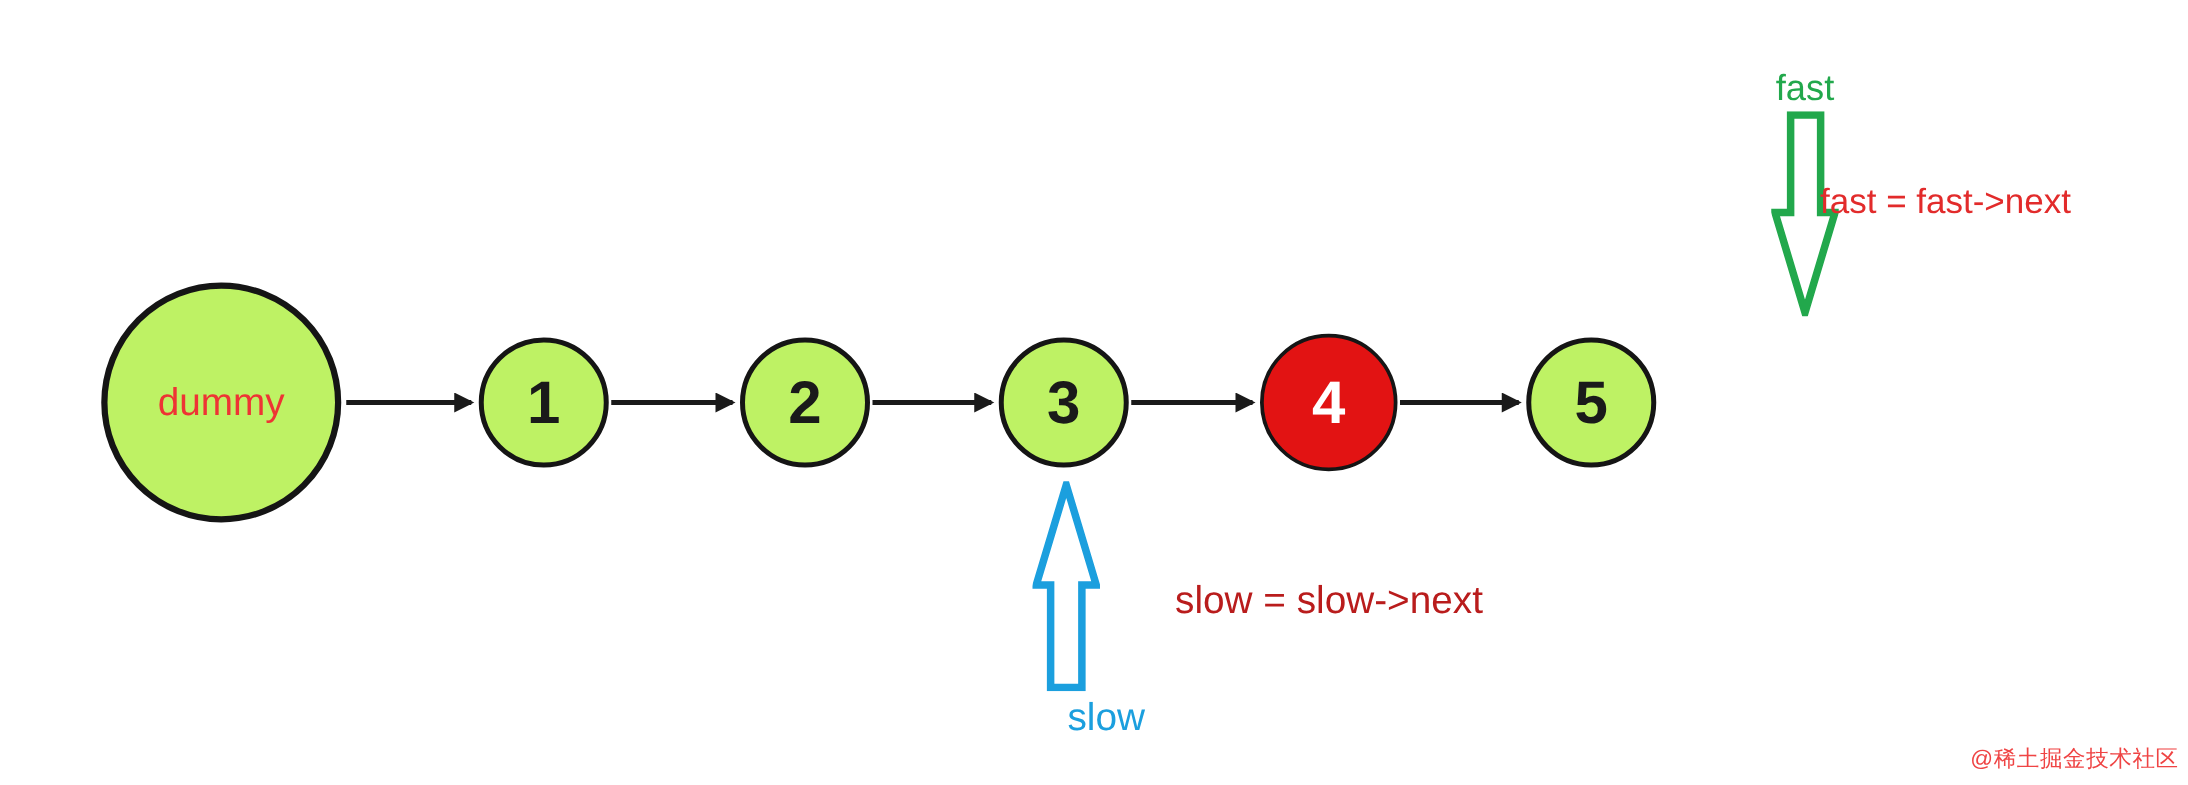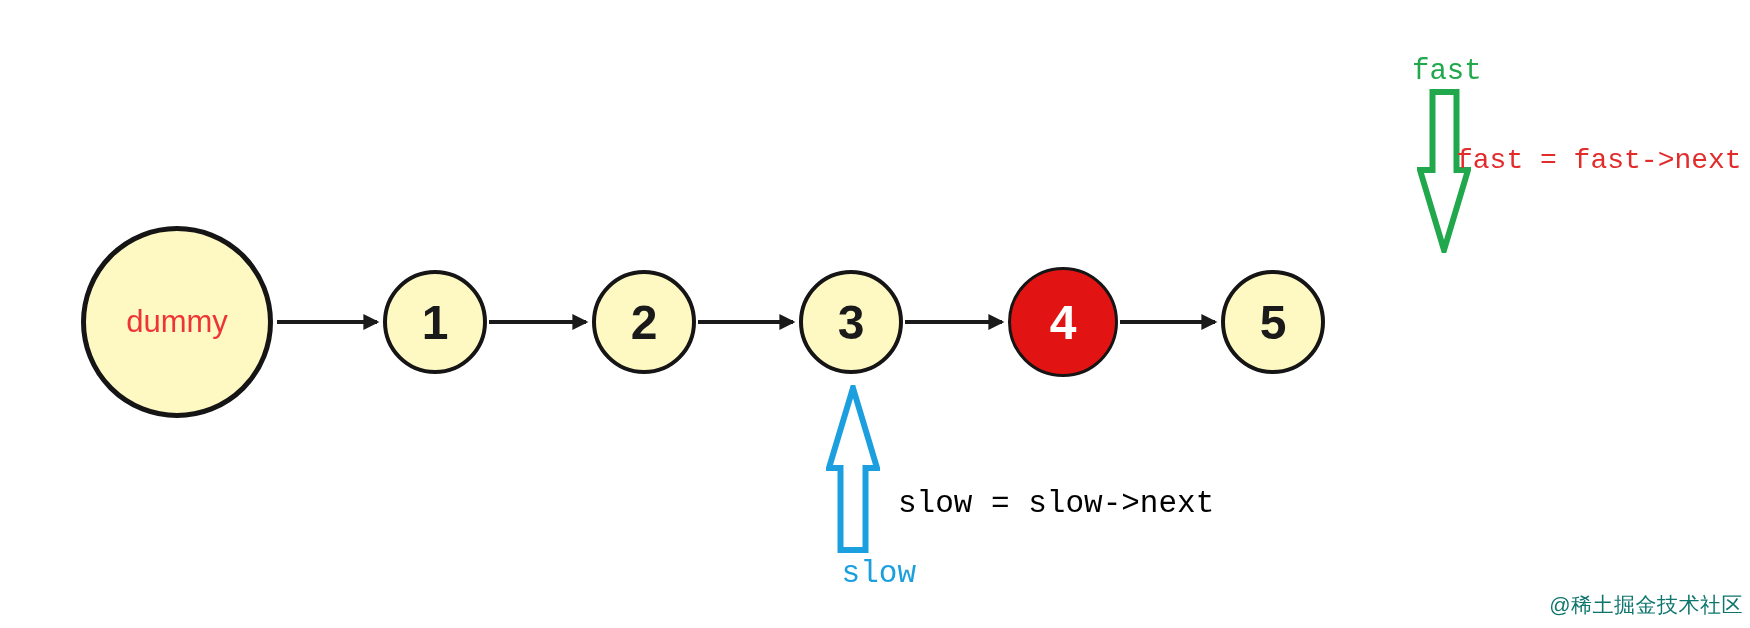--- a/index.html
+++ b/index.html
@@ -11,21 +11,21 @@
     width: 1750px;
     height: 628px;
     background: #ffffff;
     overflow: hidden;
   }
 
   
   .node {
     position: absolute;
     border-radius: 50%;
-    background: #fef9c3;
+    background: #bef264;
     border: 4px solid #151515;
     display: flex;
     align-items: center;
     justify-content: center;
     color: #1a1a1a;
   }
   .node-dummy {
     left: 81px; top: 226px;
     width: 192px; height: 192px;
     border-width: 5px;
@@ -62,50 +62,49 @@
     width: 1750px; height: 628px;
     pointer-events: none;
   }
 
   
   .pointer-arrow { position: absolute; }
   .slow-arrow { left: 826px; top: 385px; }
   .fast-arrow { left: 1417px; top: 89px; }
 
   
-  .label-text { position: absolute; white-space: nowrap; font-family: Liberation Mono, monospace; }
+  .label-text { position: absolute; white-space: nowrap; }
   .slow-label {
     left: 790px; top: 556px; width: 126px;
     text-align: right;
     color: #1b9fde;
     font-size: 31px;
   }
   .fast-label {
     left: 1412px; top: 55px; width: 64px;
     text-align: center;
     color: #22a84c;
     font-size: 29px;
   }
   .slow-annotation {
-    left: 898px; top: 462px;
-    color: #000000;
+    left: 940px; top: 462px;
+    color: #b91c1c;
     font-size: 31px;
-    margin-top: 24px;
   }
   .fast-annotation {
     left: 1456px; top: 145px;
     color: #e22b2b;
     font-size: 28px;
   }
 
   .watermark {
     position: absolute;
     right: 7px; bottom: 9px;
-    color: #0f766e;
-    font-size: 21px;
+    color: #ef4444;
+    font-size: 18px;
     letter-spacing: 0.5px;
   }
 </style>
 </head>
 <body>
 
 <div class="stage">
 
   <svg class="connectors" viewBox="0 0 1750 628" xmlns="http://www.w3.org/2000/svg">
     <defs>

